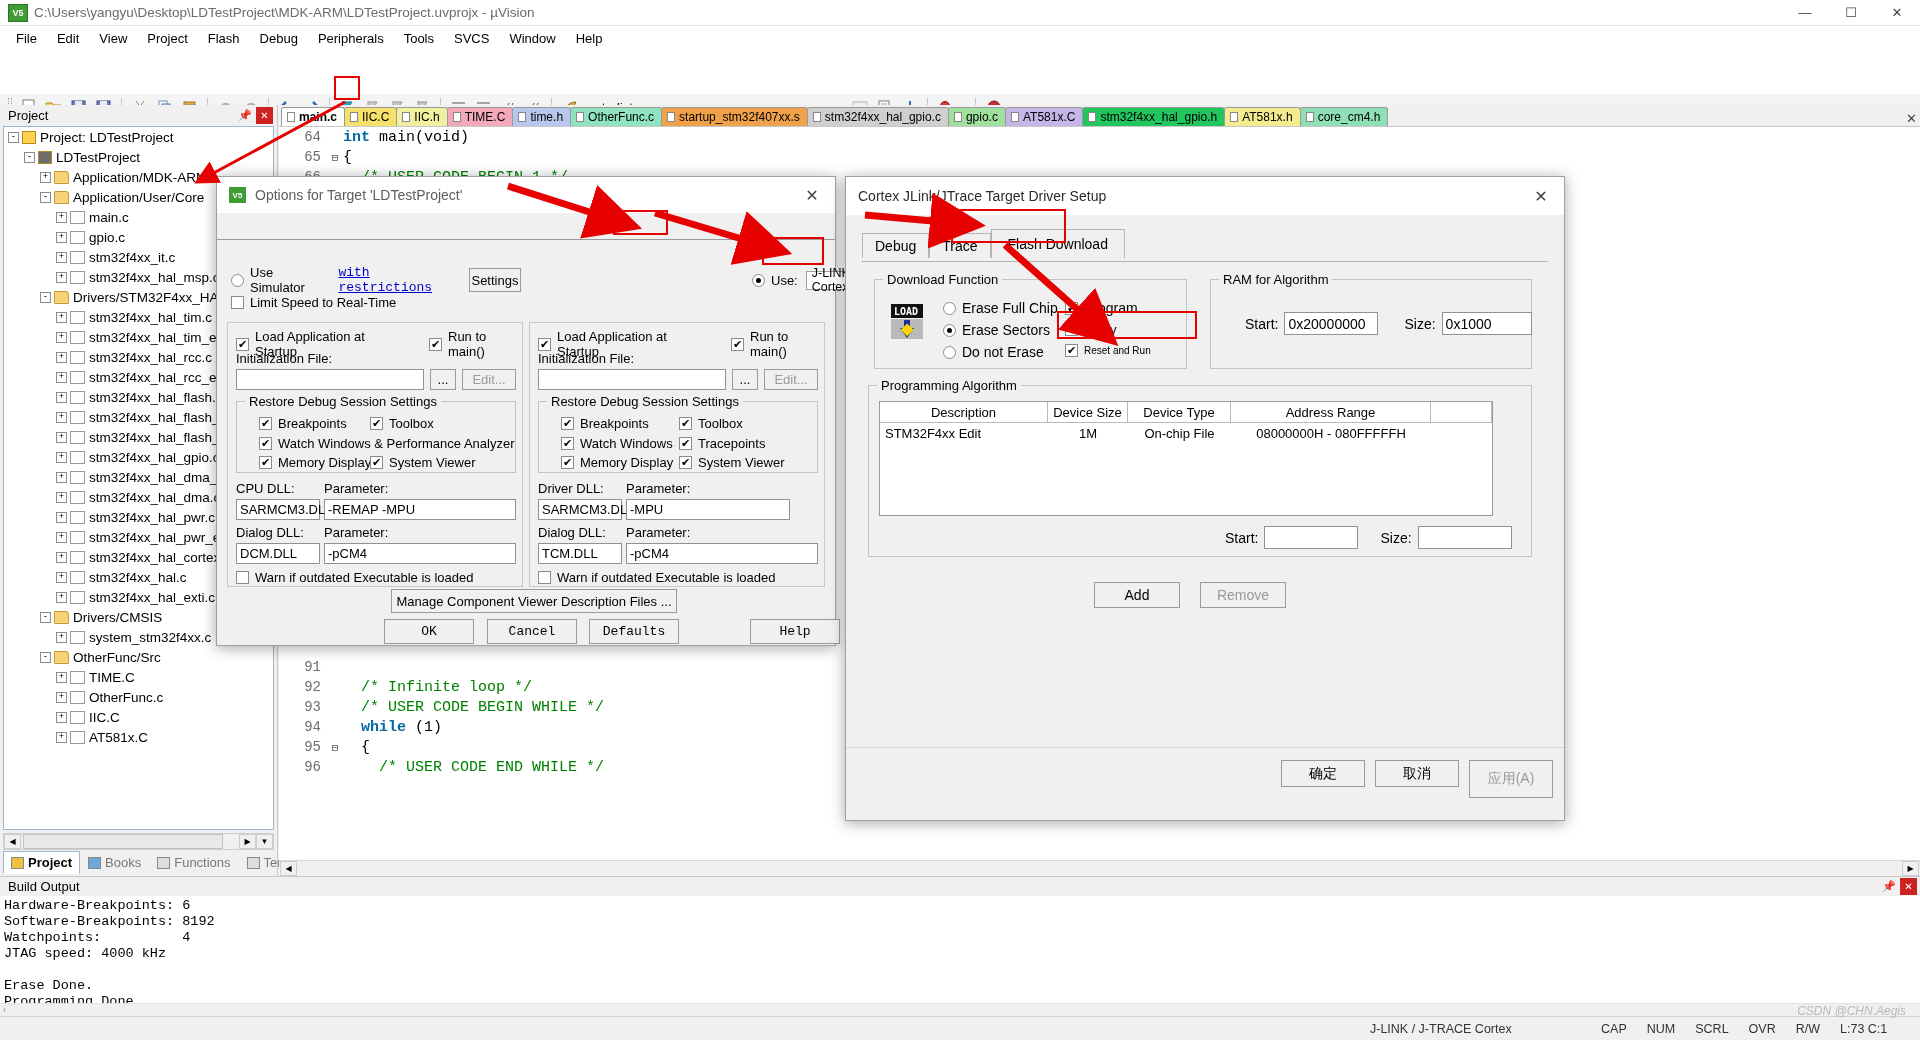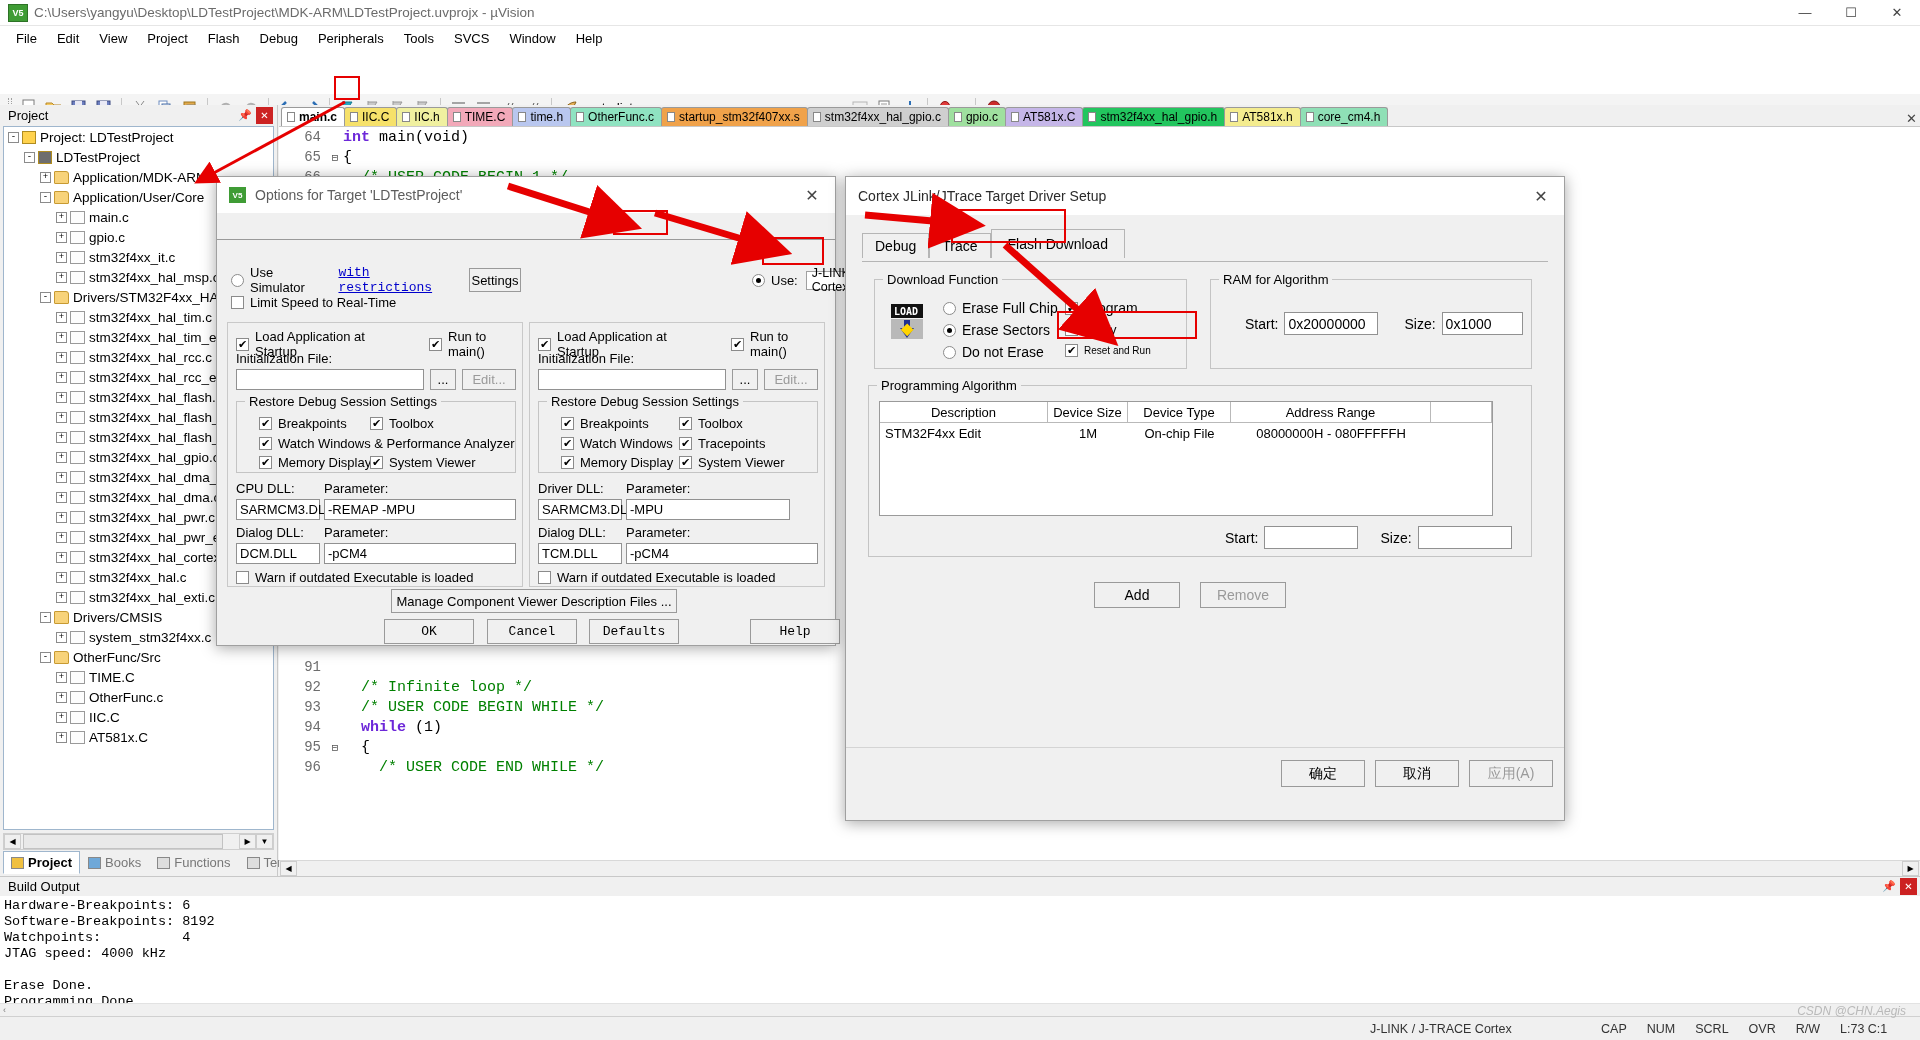--- a/index.html
+++ b/index.html
@@ -81,21 +81,21 @@
   .edtab .tdoc { width:8px; height:10px; background:#fff; border:1px solid #888;
       margin-right:4px; flex:none; }
   .edtab.active { background:#fff; font-weight:bold; }
   .ed-close { margin-left:auto; width:17px; text-align:center; color:#444; }
   .code { position:absolute; top:22px; left:0; right:0; bottom:16px;
       font-family:"Liberation Mono", monospace; font-size:15px; overflow:hidden; }
   .cline { height:20px; display:flex; align-items:center; white-space:pre; }
   .gut { width:48px; text-align:right; padding-right:6px; color:#6d6d6d;
       font-size:14px; flex:none; }
   .fold { width:16px; text-align:center; color:#555; font-size:11px; flex:none; }
-  .kw { color:#6d28d9; font-weight:bold; }
+  .kw { color:#0369a1; font-weight:bold; }
   .cm { color:#008000; }
   .edit-hscroll { position:absolute; left:0; right:0; bottom:0; height:16px;
       background:#f0f0f0; border-top:1px solid #d8d8d8; display:flex;
       align-items:center; justify-content:space-between; padding:0 1px; }
   
   .buildpanel { position:absolute; left:0; right:0; bottom:24px; height:140px;
       background:#fff; border-top:1px solid #c8c8c8; }
   .bo-head { height:19px; background:#f0f0f0; display:flex; align-items:center;
       padding:0 3px 0 8px; font-size:13px; }
   .bo-body { position:absolute; top:19px; left:0; right:0; bottom:13px;
@@ -955,21 +955,21 @@
   </div>
 
   <div class="grp" style="position:absolute; left:364px; top:102px; width:322px; height:90px; background:#f0f0f0;">
     <div class="lg">RAM for Algorithm</div>
     <div class="row" style="position:absolute; left:34px; top:32px;">
       <span class="lbl" style="font-size:14px; margin-right:6px;">Start:</span>
       <span class="txtf" style="width:94px; height:23px; font-size:14px;">
         <span>0x20000000</span>
       </span>
       <span class="lbl" style="font-size:14px; margin:0 6px 0 26px;">Size:</span>
-      <span class="txtf" style="width:81px; height:23px; font-size:14px;align-items:center;">
+      <span class="txtf" style="width:90px; height:23px; font-size:14px;align-items:center;">
         <span>0x1000</span>
       </span>
     </div>
   </div>
 
   <div class="grp" style="position:absolute; left:22px; top:208px; width:664px; height:172px; background:#f0f0f0;">
     <div class="lg">Programming Algorithm</div>
     <div class="ptable" style="position:absolute; left:10px; top:15px; width:614px; height:115px;">
       <div class="pthead">
         <div style="width:168px;">Description</div>
@@ -996,21 +996,21 @@
       </span>
     </div>
   </div>
 
   <div class="btn" style="position:absolute; left:248px; top:405px; width:86px; height:26px; font-size:14px;">Add</div>
   <div class="btn dis" style="position:absolute; left:354px; top:405px; width:86px; height:26px; font-size:14px;">Remove</div>
 
   <div style="position:absolute; left:0; right:0; top:570px; height:1px; background:#d4d4d4;"></div>
   <div class="btn" style="position:absolute; left:435px; top:583px; width:84px; height:27px; font-size:14px;">确定</div>
   <div class="btn" style="position:absolute; left:529px; top:583px; width:84px; height:27px; font-size:14px;">取消</div>
-  <div class="btn dis" style="position:absolute; left:623px; top:583px; width:84px; height:27px; font-size:14px;">应用(A)</div>
+  <div class="btn dis" style="position:absolute; left:623px; top:583px; width:84px; height:38px; font-size:14px;">应用(A)</div>
 </div>
 
 <div class="redbox" style="left:613px; top:210px; width:55px; height:25px;"></div>
 <div class="redbox" style="left:762px; top:237px; width:62px; height:28px;"></div>
 <div class="redbox" style="left:951px; top:209px; width:115px; height:34px;"></div>
 <div class="redbox" style="left:1057px; top:311px; width:140px; height:28px;"></div>
 <div class="redbox" style="left:334px; top:76px; width:26px; height:24px;"></div>
 
 <svg class="arrow-svg" width="1920" height="1040">
   <defs>

